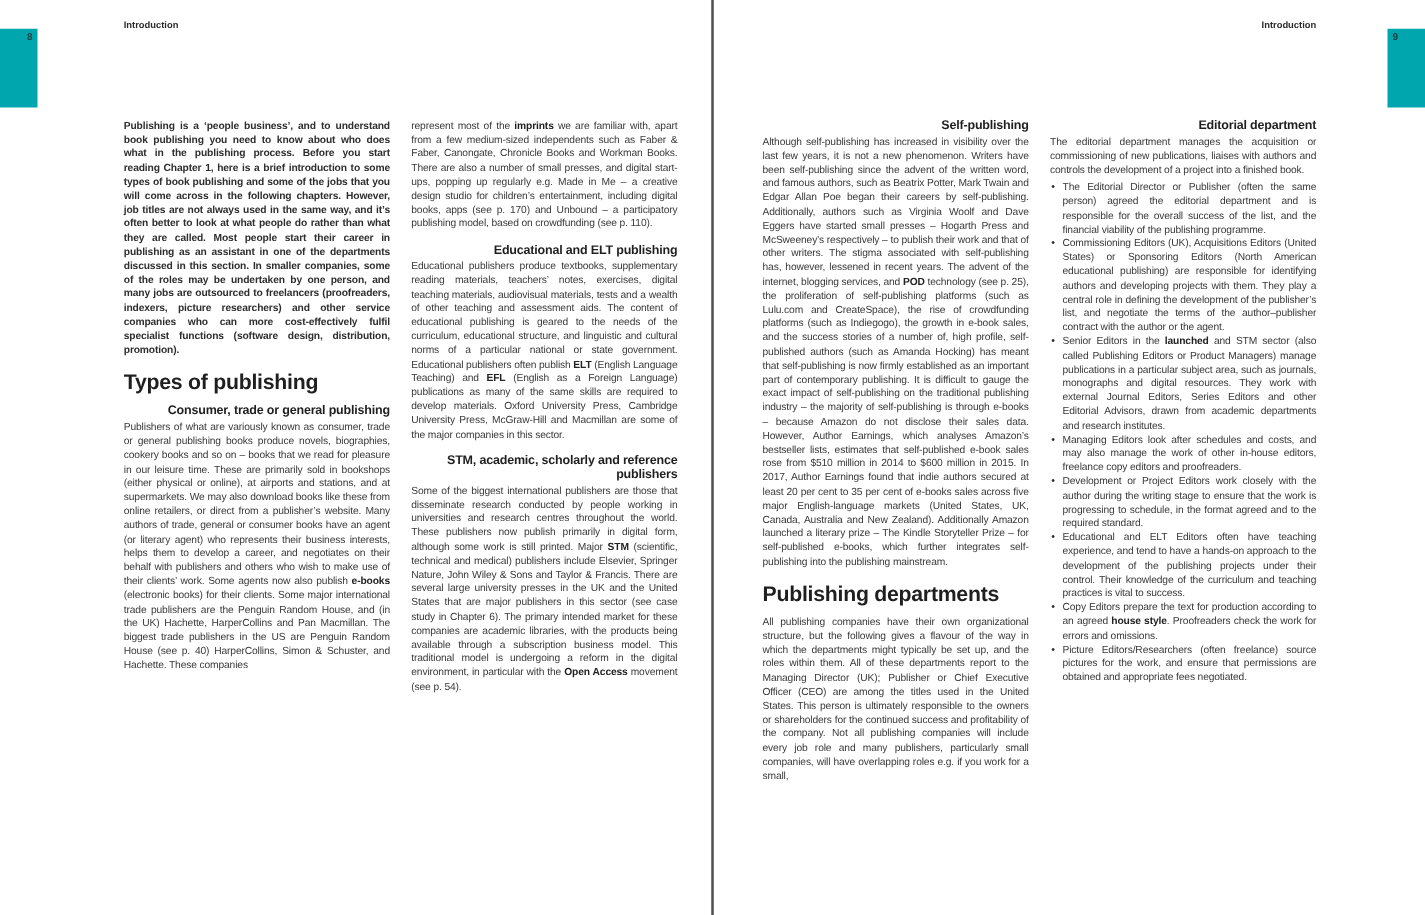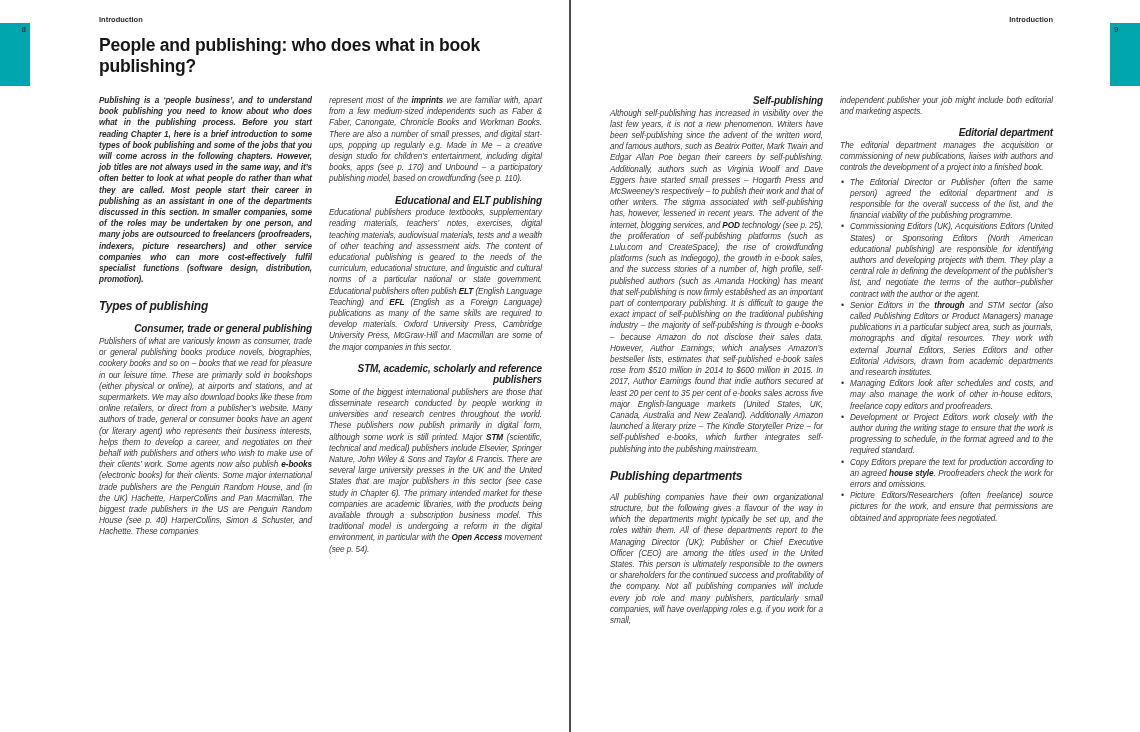--- a/index.html
+++ b/index.html
@@ -28,26 +28,25 @@
   .title{
     position:absolute;left:0;top:35px;width:445px;
     font-size:17.5px;line-height:21px;font-weight:bold;color:#161616;
     letter-spacing:-0.2px;
   }
   .cols{position:absolute;left:0;top:95px;display:flex;gap:17px;}
   .col{
     width:213px;
     font-size:8.2px;line-height:11.2px;letter-spacing:-0.1px;
     text-align:justify;
-    font-style:italic;
   }
   .col > :first-child{margin-top:0;}
   .blk-lead{font-weight:bold;color:#2e2e2e;}
   .blk-h2{
-    font-size:12px;line-height:14px;font-weight:bold;color:#1f1f1f;
+    font-size:17px;line-height:14px;font-weight:bold;color:#1f1f1f;
     margin:14px 0 9px;text-align:left;letter-spacing:-0.2px;
   }
   .blk-h3{
     font-size:10px;line-height:11.5px;font-weight:bold;color:#1f1f1f;
     margin:10px 0 1px;text-align:right;letter-spacing:-0.15px;
   }
   .blk-p{margin:0;}
   .blk-p b, .blk-lead b, .bullets b{color:#222;}
   ul.bullets{margin:3px 0 0;padding:0;list-style:none;}
   ul.bullets li{position:relative;padding-left:10px;margin:0;}
@@ -63,21 +62,20 @@
 <div class="pagenum-box left-box">
   <span>8</span>
 </div>
 
 <div class="pagenum-box right-box">
   <span>9</span>
 </div>
 
 <div class="page page-left">
   <div class="header-label">Introduction</div>
-  <div class="title">People and publishing: who does what in book publishing?</div>
   <div class="cols">
     <div class="col">
         <div class="blk-lead">Publishing is a ‘people business’, and to understand book publishing you need to know about who does what in the publishing process. Before you start reading Chapter 1, here is a brief introduction to some types of book publishing and some of the jobs that you will come across in the following chapters. However, job titles are not always used in the same way, and it’s often better to look at what people do rather than what they are called. Most people start their career in publishing as an assistant in one of the departments discussed in this section. In smaller companies, some of the roles may be undertaken by one person, and many jobs are outsourced to freelancers (proofreaders, indexers, picture researchers) and other service companies who can more cost-effectively fulfil specialist functions (software design, distribution, promotion).</div>
         <div class="blk-h2">Types of publishing</div>
         <div class="blk-h3">Consumer, trade or general publishing</div>
         <div class="blk-p">Publishers of what are variously known as consumer, trade or general publishing books produce novels, biographies, cookery books and so on – books that we read for pleasure in our leisure time. These are primarily sold in bookshops (either physical or online), at airports and stations, and at supermarkets. We may also download books like these from online retailers, or direct from a publisher’s website. Many authors of trade, general or consumer books have an agent (or literary agent) who represents their business interests, helps them to develop a career, and negotiates on their behalf with publishers and others who wish to make use of their clients’ work. Some agents now also publish <b>e-books</b> (electronic books) for their clients. Some major international trade publishers are the Penguin Random House, and (in the UK) Hachette, HarperCollins and Pan Macmillan. The biggest trade publishers in the US are Penguin Random House (see p. 40) HarperCollins, Simon &amp; Schuster, and Hachette. These companies</div>
       </div>
     <div class="col">
         <div class="blk-p">represent most of the <b>imprints</b> we are familiar with, apart from a few medium-sized independents such as Faber &amp; Faber, Canongate, Chronicle Books and Workman Books. There are also a number of small presses, and digital start-ups, popping up regularly e.g. Made in Me – a creative design studio for children’s entertainment, including digital books, apps (see p. 170) and Unbound – a participatory publishing model, based on crowdfunding (see p. 110).</div>
         <div class="blk-h3">Educational and ELT publishing</div>
@@ -91,27 +89,27 @@
 <div class="page page-right">
   <div class="header-label">Introduction</div>
   <div class="cols">
     <div class="col">
         <div class="blk-h3">Self-publishing</div>
         <div class="blk-p">Although self-publishing has increased in visibility over the last few years, it is not a new phenomenon. Writers have been self-publishing since the advent of the written word, and famous authors, such as Beatrix Potter, Mark Twain and Edgar Allan Poe began their careers by self-publishing. Additionally, authors such as Virginia Woolf and Dave Eggers have started small presses – Hogarth Press and McSweeney’s respectively – to publish their work and that of other writers. The stigma associated with self-publishing has, however, lessened in recent years. The advent of the internet, blogging services, and <b>POD</b> technology (see p. 25), the proliferation of self-publishing platforms (such as Lulu.com and CreateSpace), the rise of crowdfunding platforms (such as Indiegogo), the growth in e-book sales, and the success stories of a number of, high profile, self-published authors (such as Amanda Hocking) has meant that self-publishing is now firmly established as an important part of contemporary publishing. It is difficult to gauge the exact impact of self-publishing on the traditional publishing industry – the majority of self-publishing is through e-books – because Amazon do not disclose their sales data. However, Author Earnings, which analyses Amazon’s bestseller lists, estimates that self-published e-book sales rose from $510 million in 2014 to $600 million in 2015. In 2017, Author Earnings found that indie authors secured at least 20 per cent to 35 per cent of e-books sales across five major English-language markets (United States, UK, Canada, Australia and New Zealand). Additionally Amazon launched a literary prize – The Kindle Storyteller Prize – for self-published e-books, which further integrates self-publishing into the publishing mainstream.</div>
         <div class="blk-h2">Publishing departments</div>
         <div class="blk-p">All publishing companies have their own organizational structure, but the following gives a flavour of the way in which the departments might typically be set up, and the roles within them. All of these departments report to the Managing Director (UK); Publisher or Chief Executive Officer (CEO) are among the titles used in the United States. This person is ultimately responsible to the owners or shareholders for the continued success and profitability of the company. Not all publishing companies will include every job role and many publishers, particularly small companies, will have overlapping roles e.g. if you work for a small,</div>
       </div>
     <div class="col">
-        <div class="blk-p">independent publisher your job might include both editorial and marketing aspects.</div>
         <div class="blk-h3">Editorial department</div>
         <div class="blk-p">The editorial department manages the acquisition or commissioning of new publications, liaises with authors and controls the development of a project into a finished book.</div>
         <ul class="bullets">
           <li>The Editorial Director or Publisher (often the same person) agreed the editorial department and is responsible for the overall success of the list, and the financial viability of the publishing programme.</li>
           <li>Commissioning Editors (UK), Acquisitions Editors (United States) or Sponsoring Editors (North American educational publishing) are responsible for identifying authors and developing projects with them. They play a central role in defining the development of the publisher’s list, and negotiate the terms of the author–publisher contract with the author or the agent.</li>
-          <li>Senior Editors in the <b>through</b> and STM sector (also called Publishing Editors or Product Managers) manage publications in a particular subject area, such as journals, monographs and digital resources. They work with external Journal Editors, Series Editors and other Editorial Advisors, drawn from academic departments and research institutes.</li>
+          <li>Senior Editors in the <b>launched</b> and STM sector (also called Publishing Editors or Product Managers) manage publications in a particular subject area, such as journals, monographs and digital resources. They work with external Journal Editors, Series Editors and other Editorial Advisors, drawn from academic departments and research institutes.</li>
           <li>Managing Editors look after schedules and costs, and may also manage the work of other in-house editors, freelance copy editors and proofreaders.</li>
           <li>Development or Project Editors work closely with the author during the writing stage to ensure that the work is progressing to schedule, in the format agreed and to the required standard.</li>
+          <li>Educational and ELT Editors often have teaching experience, and tend to have a hands-on approach to the development of the publishing projects under their control. Their knowledge of the curriculum and teaching practices is vital to success.</li>
           <li>Copy Editors prepare the text for production according to an agreed <b>house style</b>. Proofreaders check the work for errors and omissions.</li>
           <li>Picture Editors/Researchers (often freelance) source pictures for the work, and ensure that permissions are obtained and appropriate fees negotiated.</li>
         </ul>
       </div>
   </div>
 </div>
 
 </body></html>

